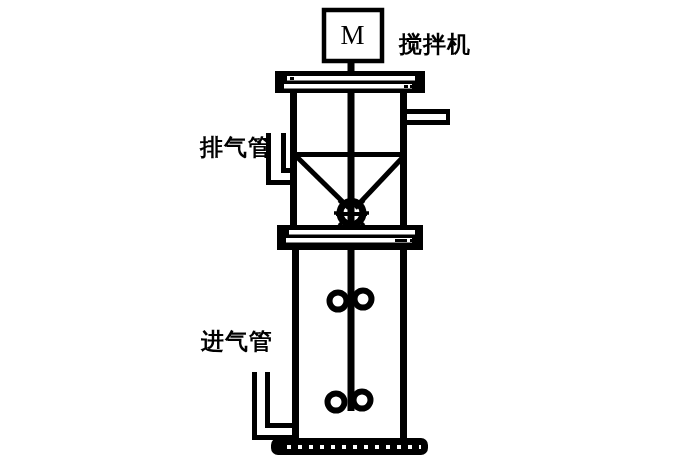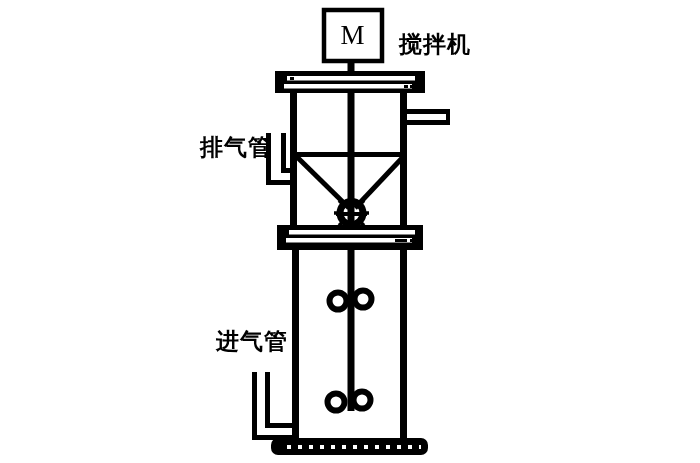--- a/index.html
+++ b/index.html
@@ -23,21 +23,21 @@
   .motor-m{
     position:absolute;
     left:322px;top:8px;width:61px;height:54px;
     display:flex;align-items:center;justify-content:center;
     font-family:"Liberation Serif","DejaVu Serif",serif;
     font-size:27px;font-weight:400;color:#000;
   }
   .lbl-mixer{left:399px;top:22px;margin-top:11px;}
   .lbl-exhaust{left:200px;top:101px;margin-top:35px;}
   .lbl-outlet{left:420px;top:133px;}
-  .lbl-inlet{left:216px;top:330px;}
+  .lbl-inlet{left:201px;top:330px;}
 </style>
 </head>
 <body>
 
 <div class="stage">
 
   <svg width="700" height="463" viewBox="0 0 700 463">
 
     <rect x="324" y="10" width="58" height="51" fill="#fff" stroke="#000" stroke-width="4.5"></rect>
 

